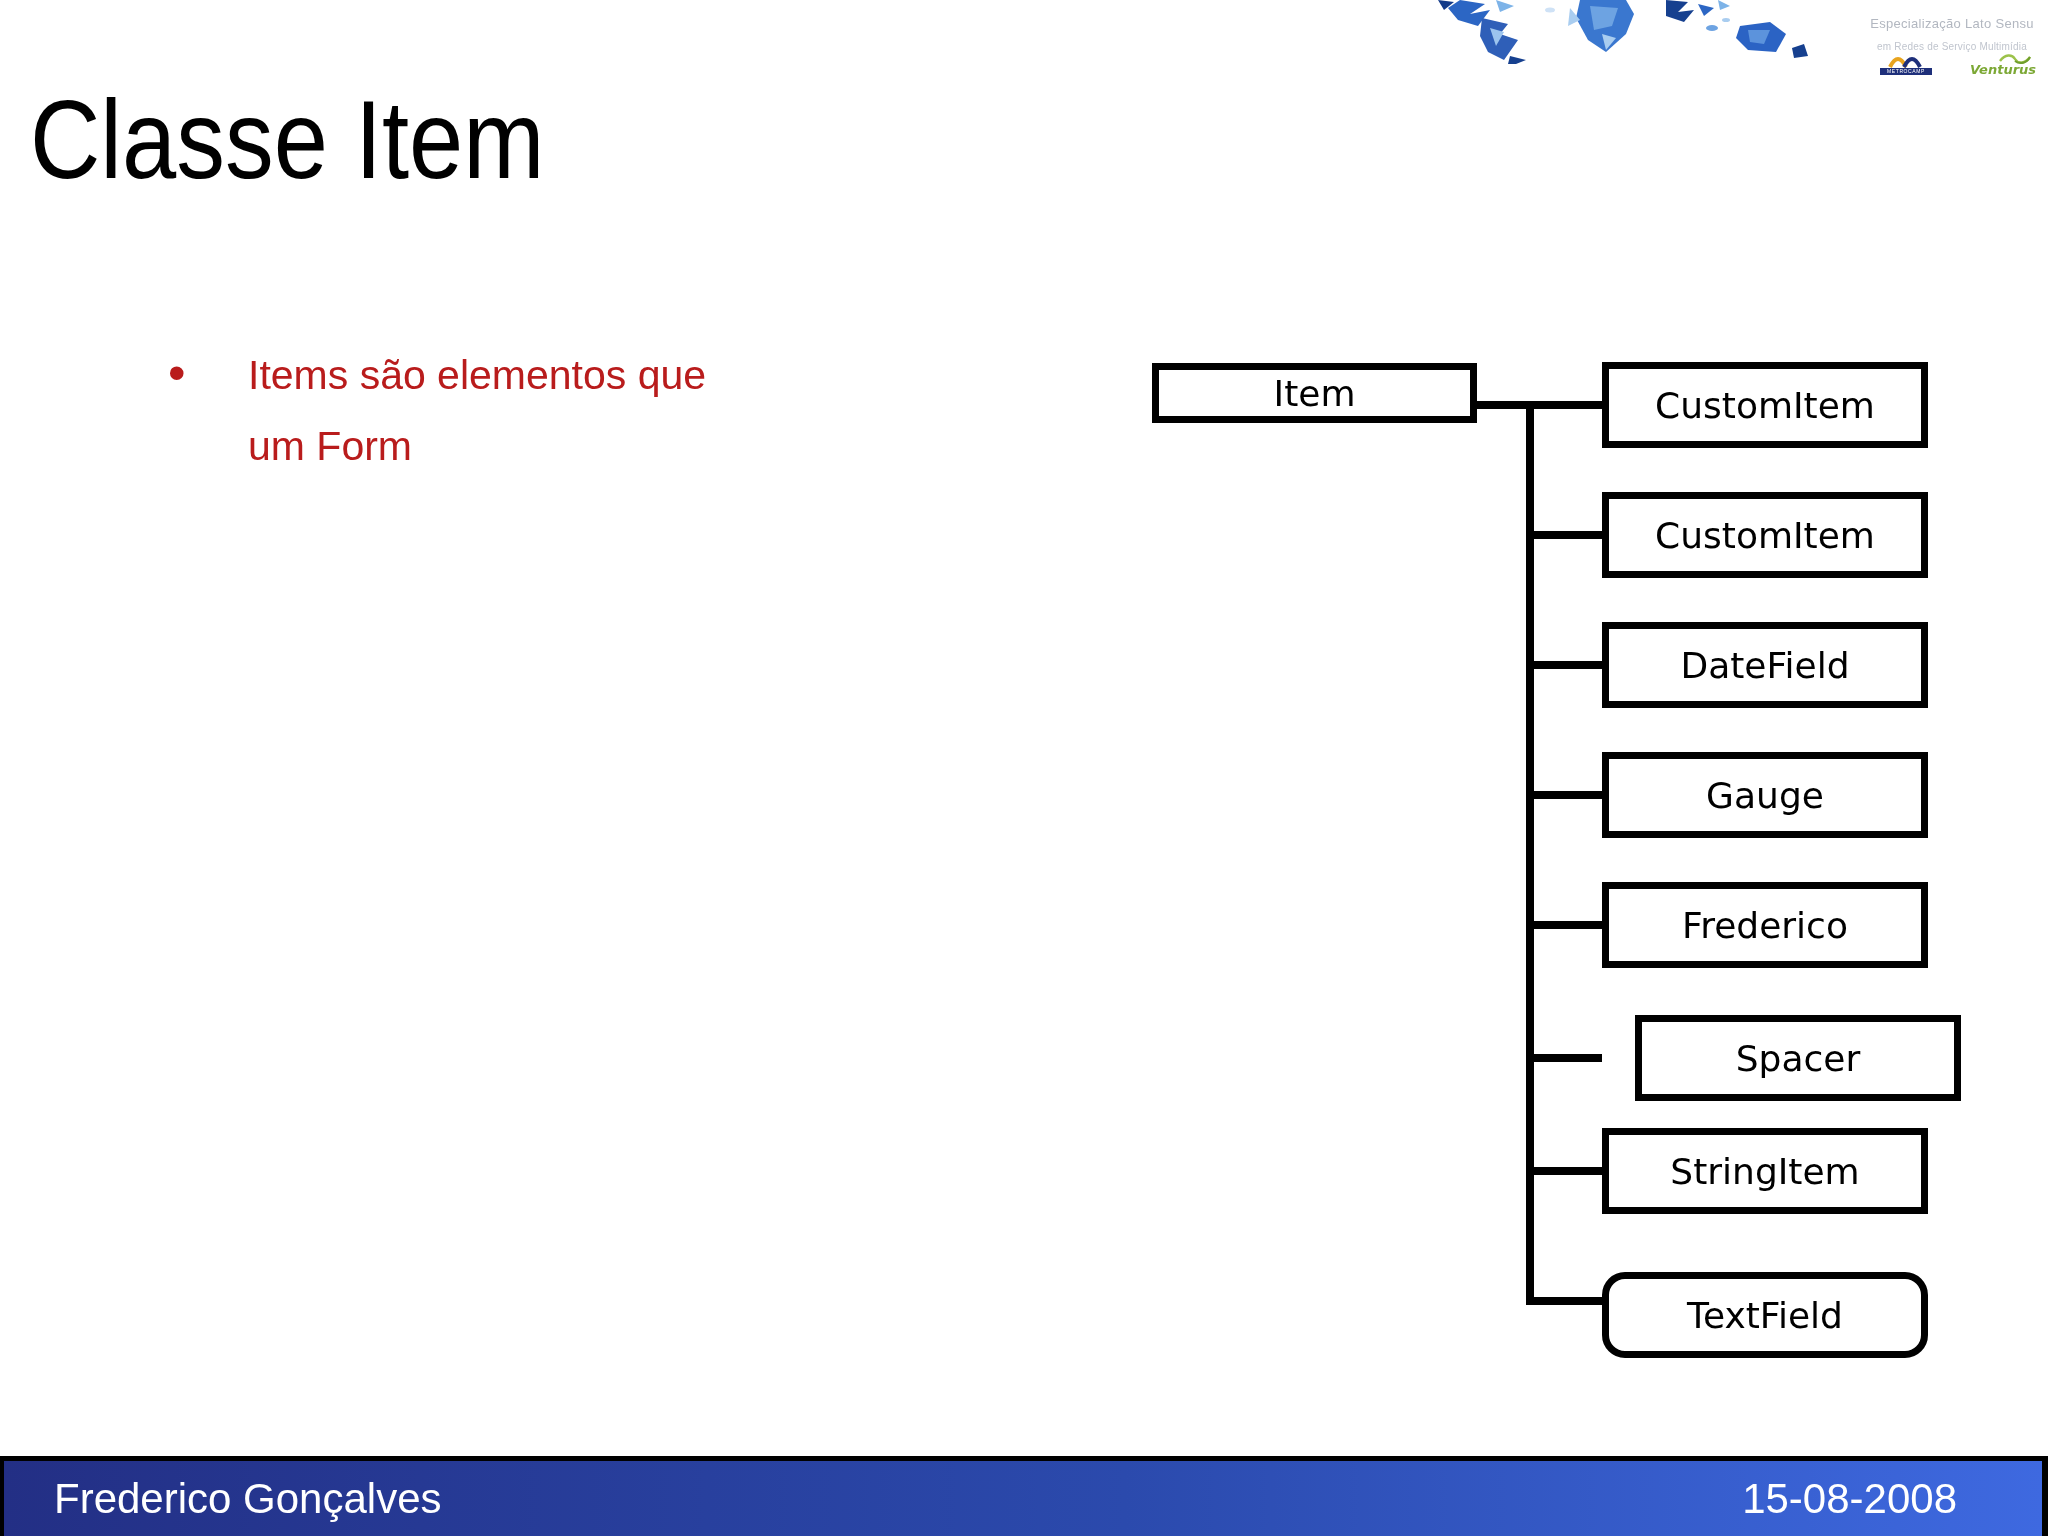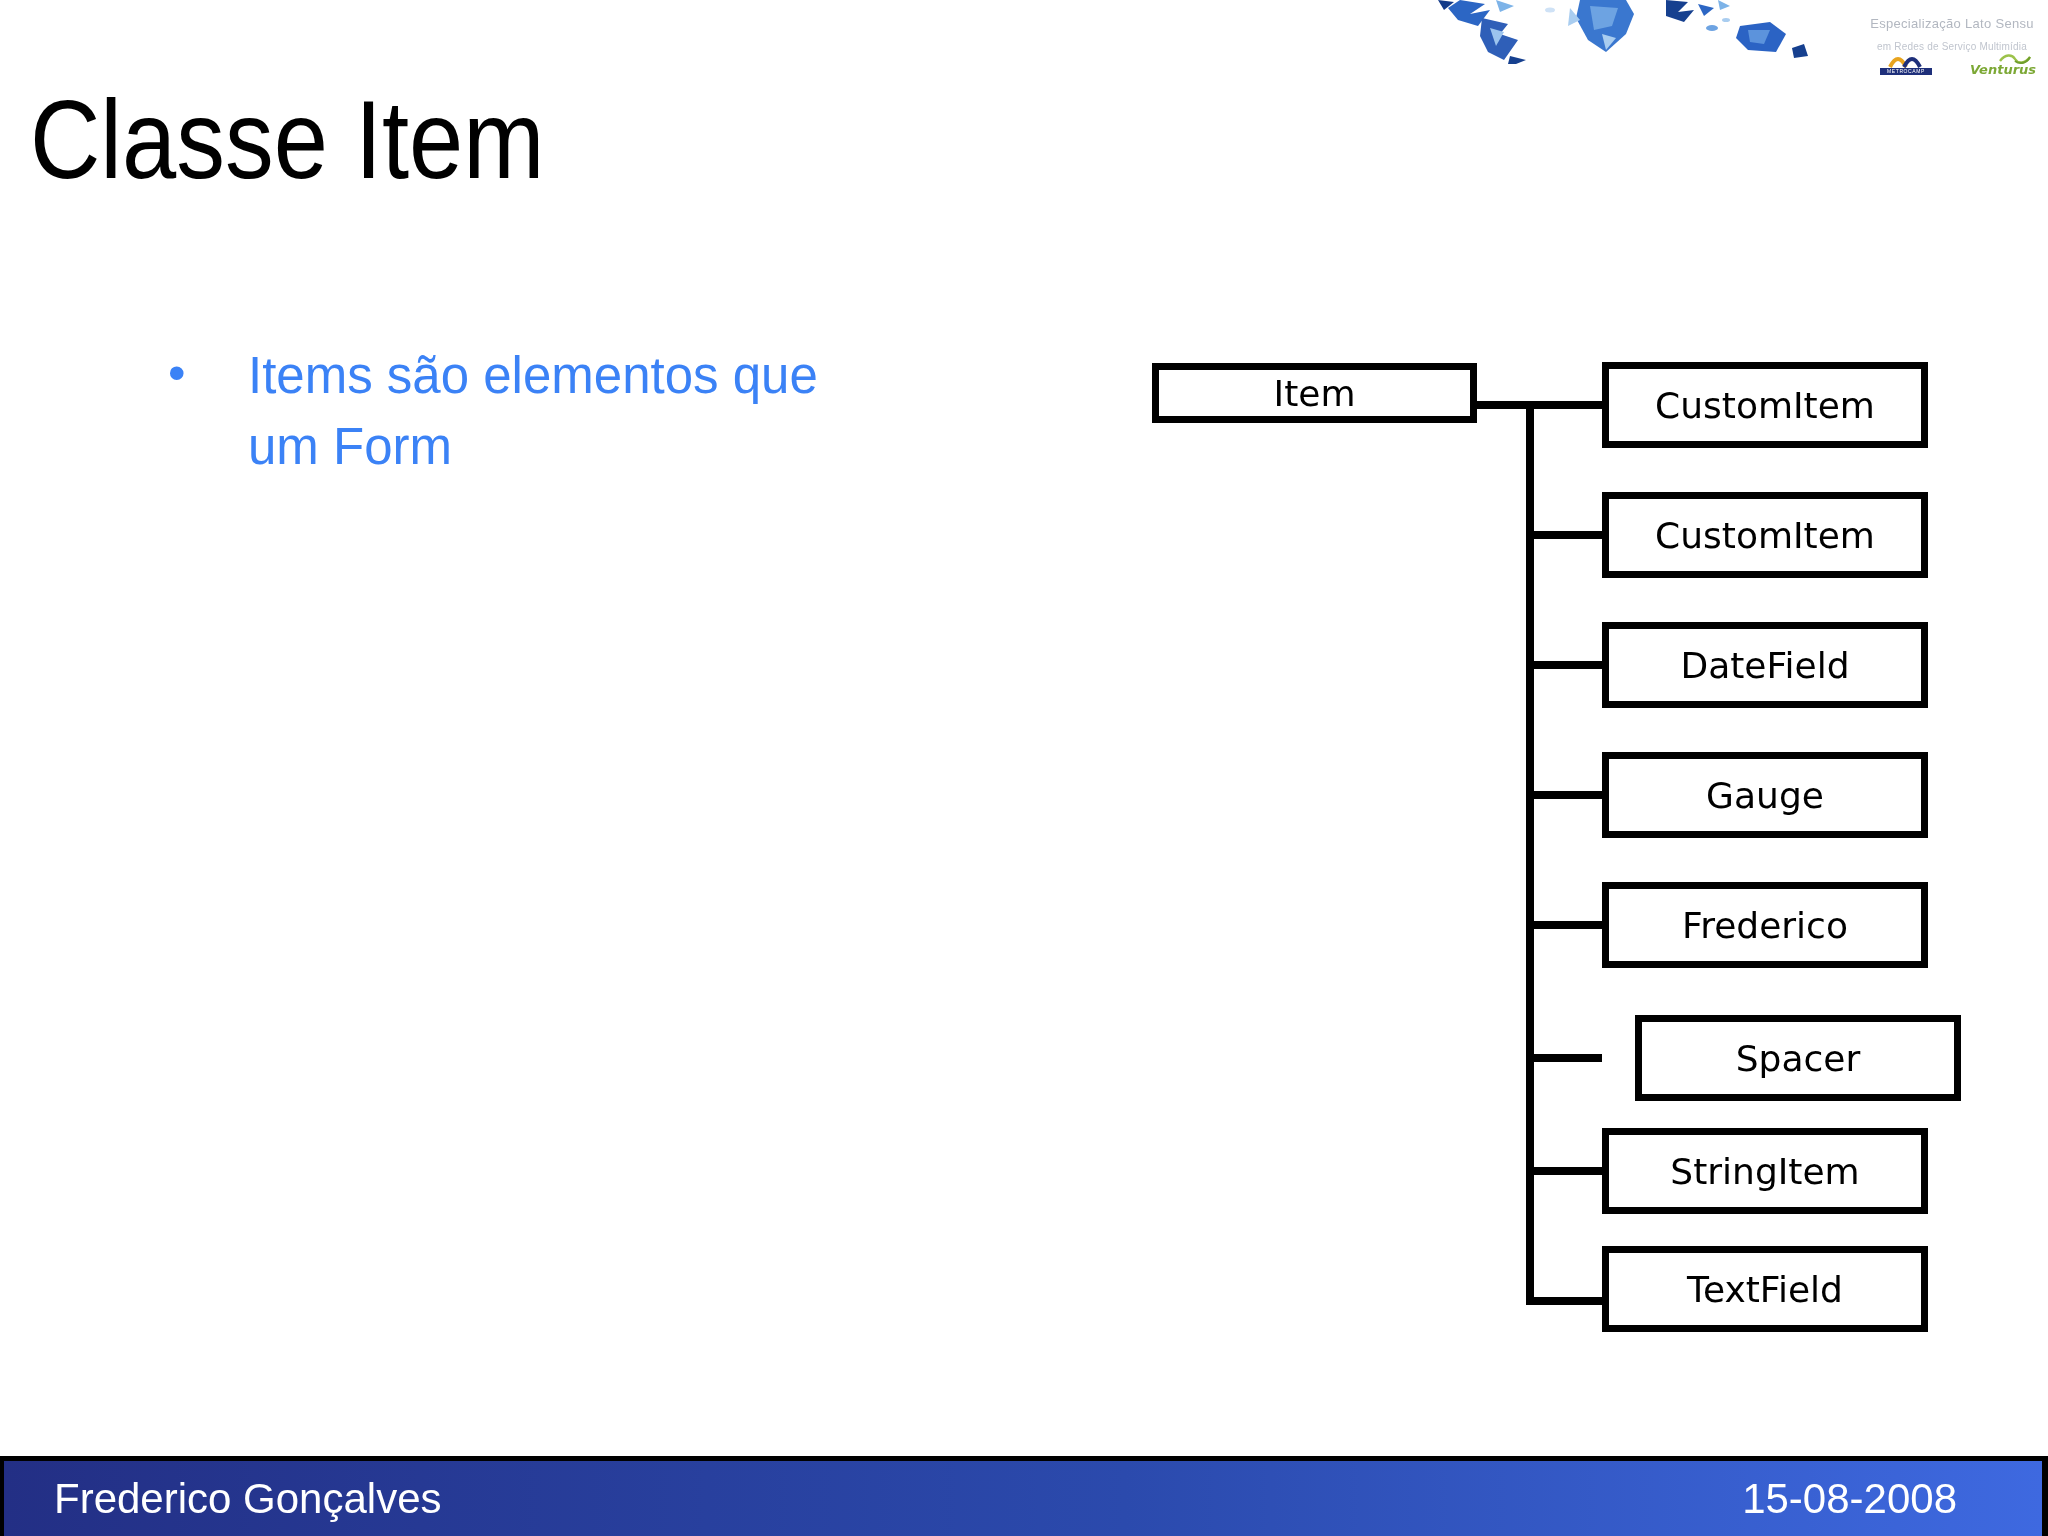--- a/index.html
+++ b/index.html
@@ -32,42 +32,42 @@
 
   
   .title{
     position:absolute;left:30px;top:84px;margin:0;
     font-size:112px;font-weight:400;color:#000;line-height:112px;white-space:nowrap;
     transform:scaleX(.87);transform-origin:left top;
   }
 
   
   .bullets{position:absolute;left:160px;top:340px;width:900px;margin:0;padding:0;list-style:none;}
-  .bullets li{position:relative;padding-left:88px;font-size:51px;line-height:71px;color:#3b82f6;}
+  .bullets li{position:relative;padding-left:88px;font-size:41px;line-height:71px;color:#b91c1c;}
   .bullets li::before{content:"\2022";position:absolute;left:8px;top:-2px;font-size:50px;}
   .bullets .line{display:block;}
 
   
   .diagram{position:absolute;inset:0;}
   .dbox{
     position:absolute;box-sizing:border-box;
     background:#ffffff;border:7px solid #000;
     display:flex;align-items:center;justify-content:center;
     font-family:"DejaVu Sans",sans-serif;font-size:36px;color:#000;
   }
   .dbox.root{left:1152px;top:363px;width:325px;height:60px;}
   .cbox{left:1602px;width:326px;height:86px;}
   .cbox:nth-of-type(2){top:362px;}
   .cbox:nth-of-type(3){top:492px;}
   .cbox:nth-of-type(4){top:622px;}
   .cbox:nth-of-type(5){top:752px;}
   .cbox:nth-of-type(6){top:882px;}
   .cbox:nth-of-type(7){top:1015px;margin-left:33px;}
   .cbox:nth-of-type(8){top:1128px;}
-  .cbox:nth-of-type(9){top:1246px;}
+  .cbox:nth-of-type(9){top:1272px;border-radius:23px;}
   .dline{position:absolute;background:#000;}
   .line-main{left:1477px;top:401px;width:125px;height:8px;}
   .line-trunk{left:1526px;top:401px;width:8px;height:904px;}
   .branch{left:1526px;width:76px;height:8px;}
   .branch.b1{top:531px;}
   .branch.b2{top:661px;}
   .branch.b3{top:791px;}
   .branch.b4{top:921px;}
   .branch.b5{top:1054px;}
   .branch.b6{top:1167px;}

